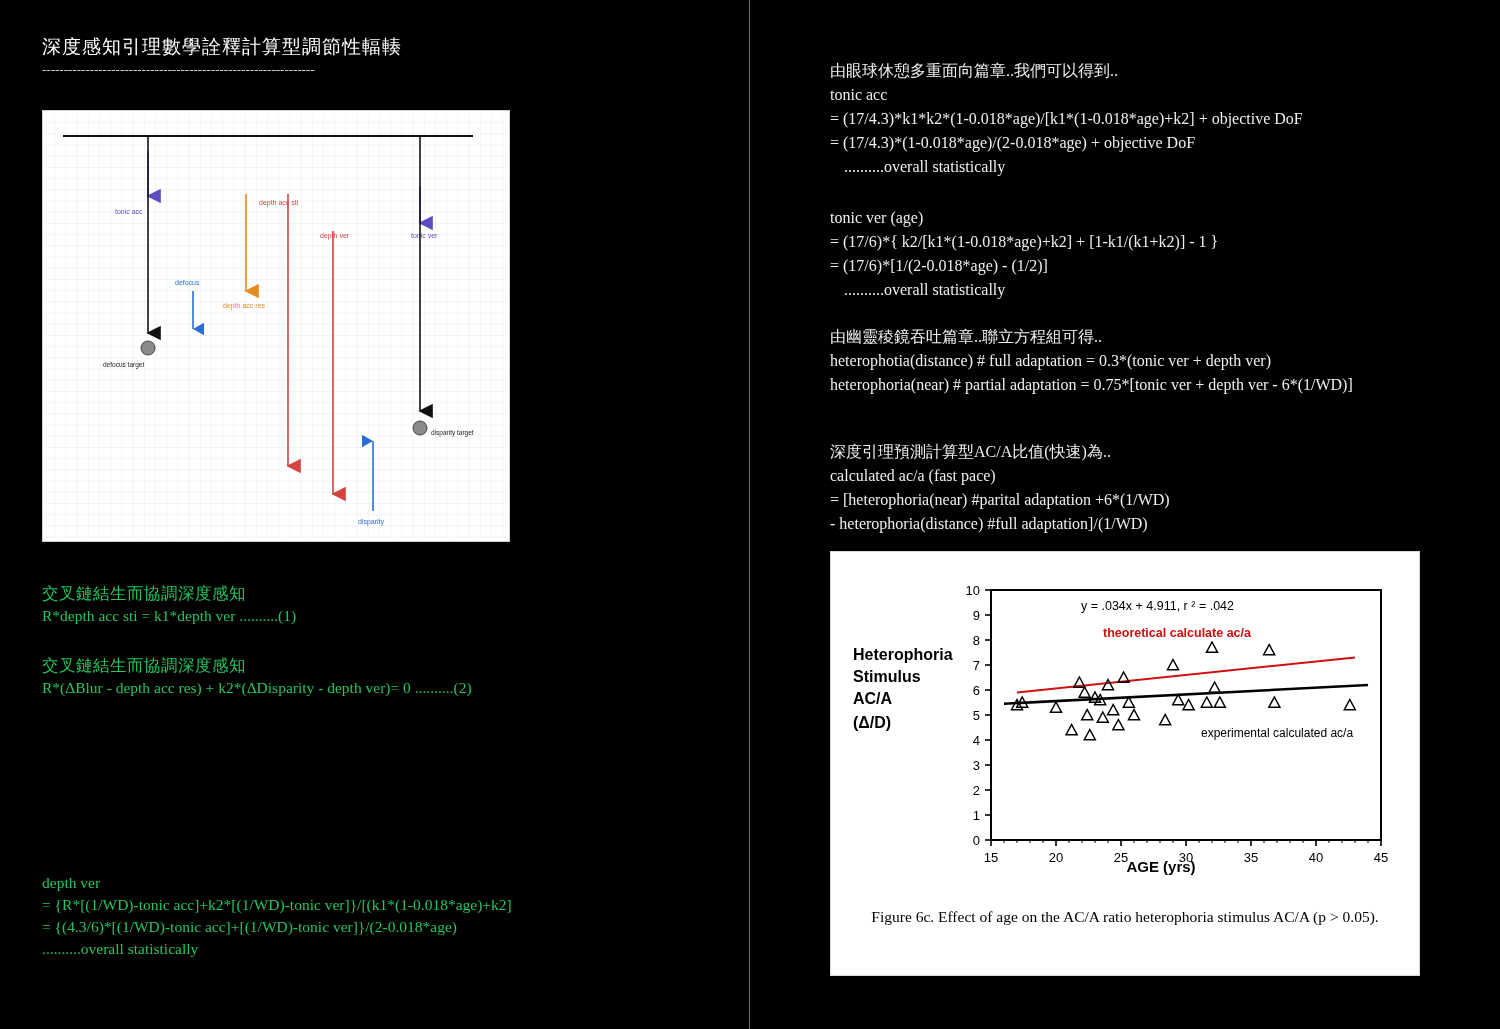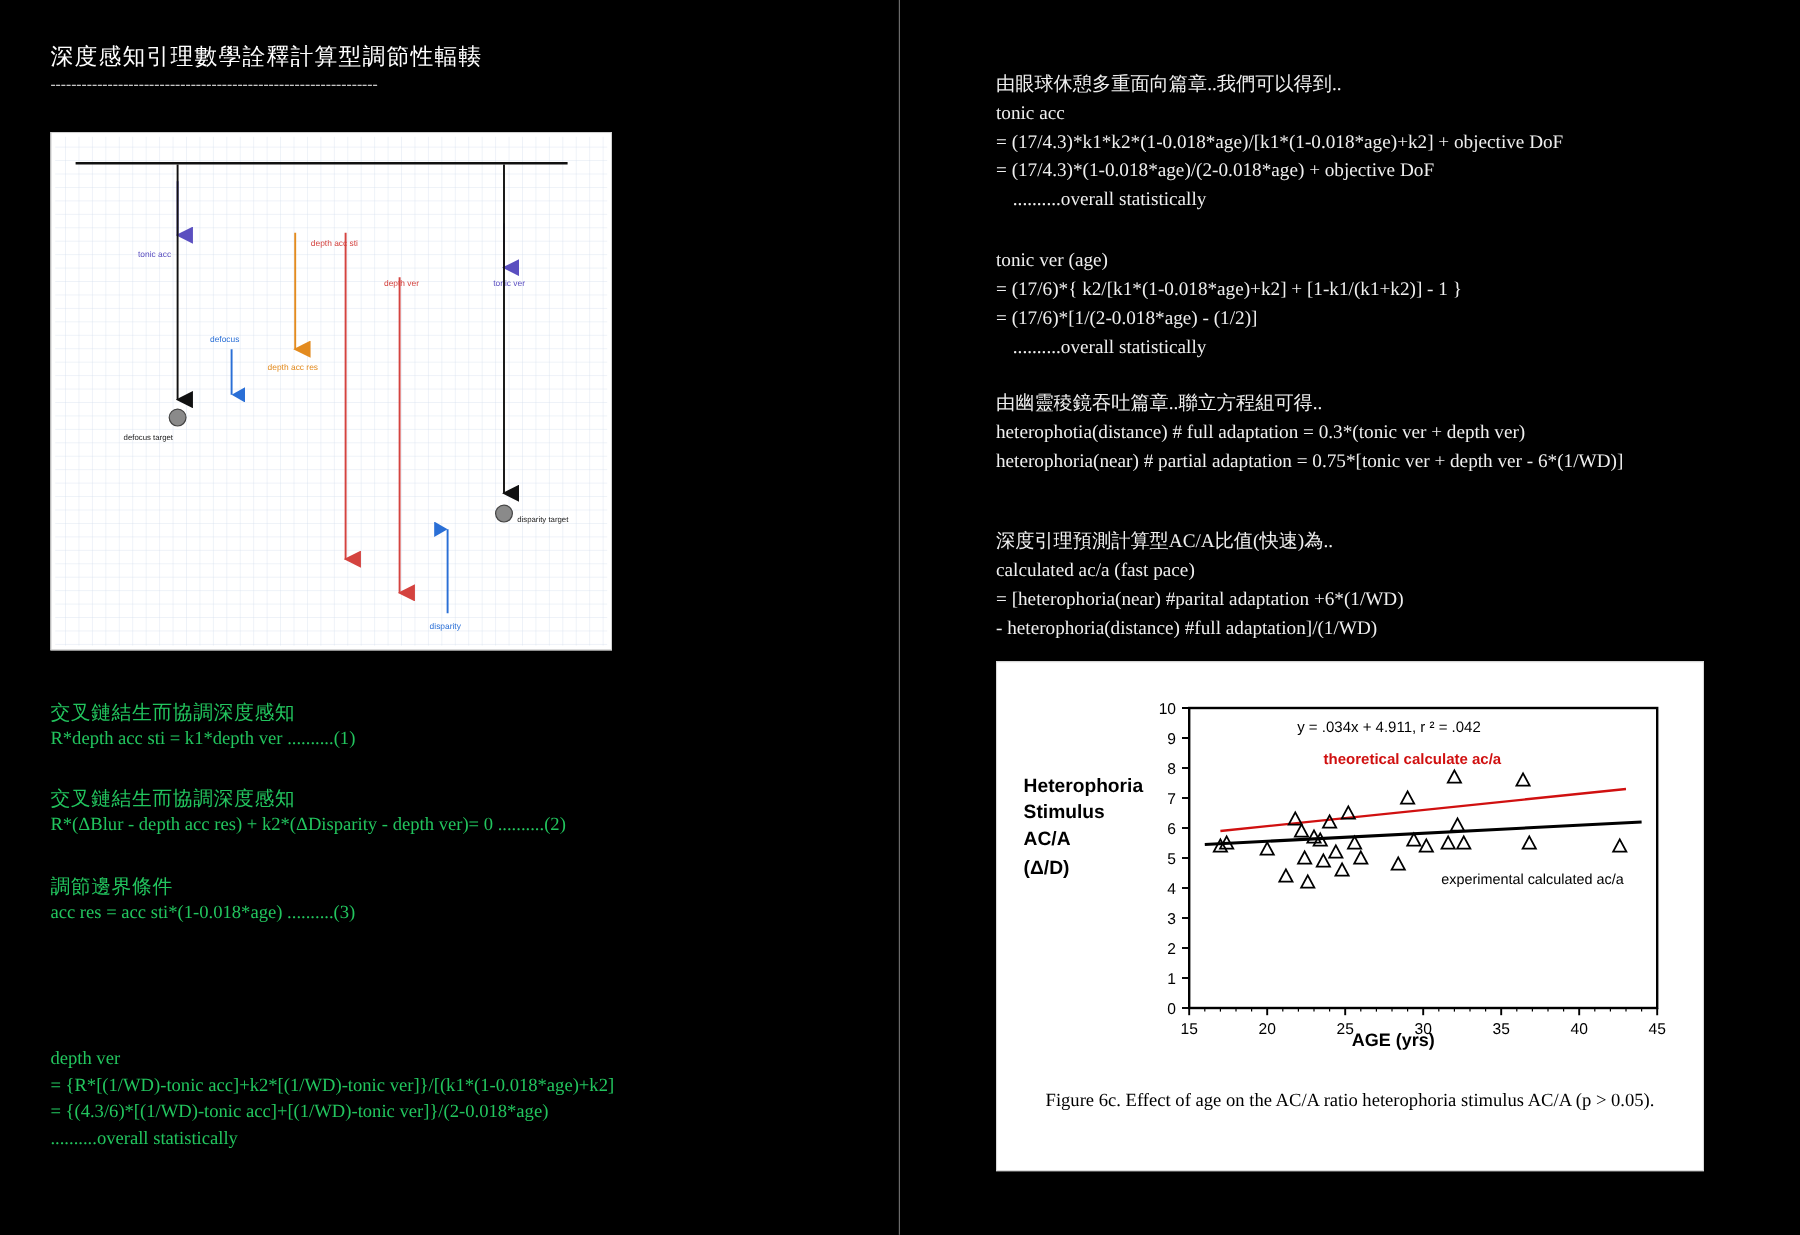--- a/index.html
+++ b/index.html
@@ -113,24 +113,20 @@
   <div class="eqblock" style="top:583px">
     <div class="eq-head">交叉鏈結生而協調深度感知</div>
     <div class="eq-line">R*depth acc sti = k1*depth ver  ..........(1)</div>
   </div>
 
   <div class="eqblock" style="top:655px">
     <div class="eq-head">交叉鏈結生而協調深度感知</div>
     <div class="eq-line">R*(ΔBlur - depth acc res)  + k2*(ΔDisparity - depth ver)= 0  ..........(2)</div>
   </div>
 
-  <div class="eqblock" style="top:728px">
-    <div class="eq-head">調節邊界條件</div>
-    <div class="eq-line">acc res = acc sti*(1-0.018*age)  ..........(3)</div>
-  </div>
 
 
   <div class="eqblock" style="top:872px">
     <div class="eq-line">depth ver</div>
     <div class="eq-line">= {R*[(1/WD)-tonic acc]+k2*[(1/WD)-tonic ver]}/[(k1*(1-0.018*age)+k2]</div>
     <div class="eq-line">= {(4.3/6)*[(1/WD)-tonic acc]+[(1/WD)-tonic ver]}/(2-0.018*age)</div>
     <div class="eq-line">  ..........overall statistically</div>
   </div>
 </div>
 

